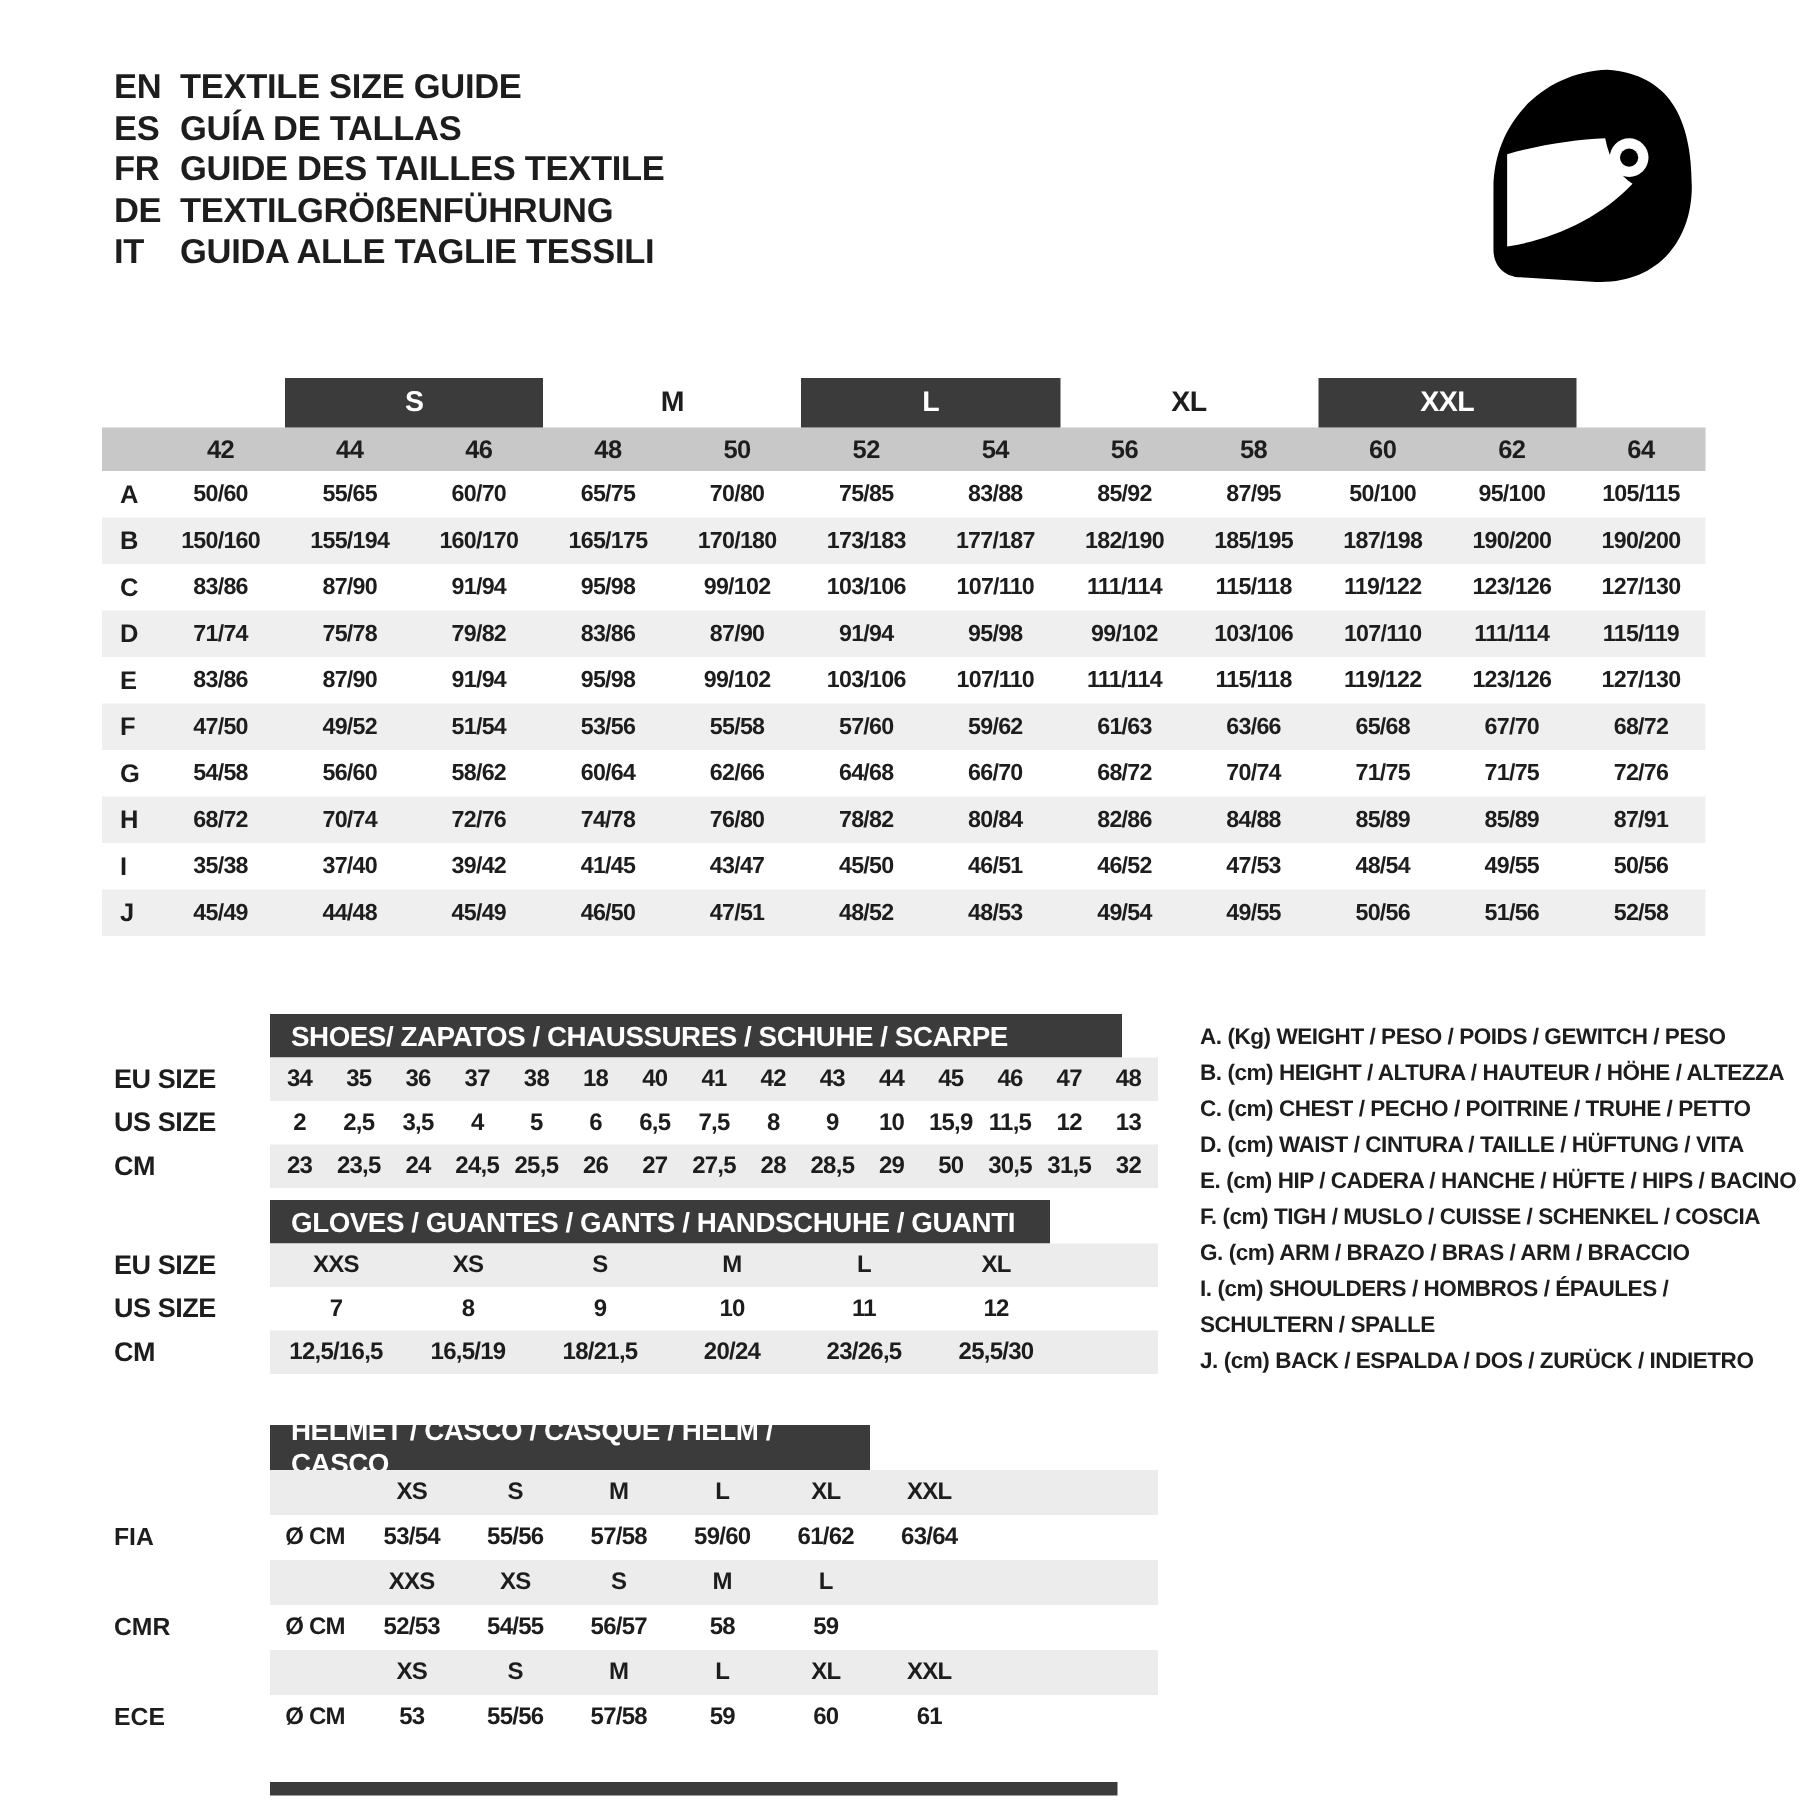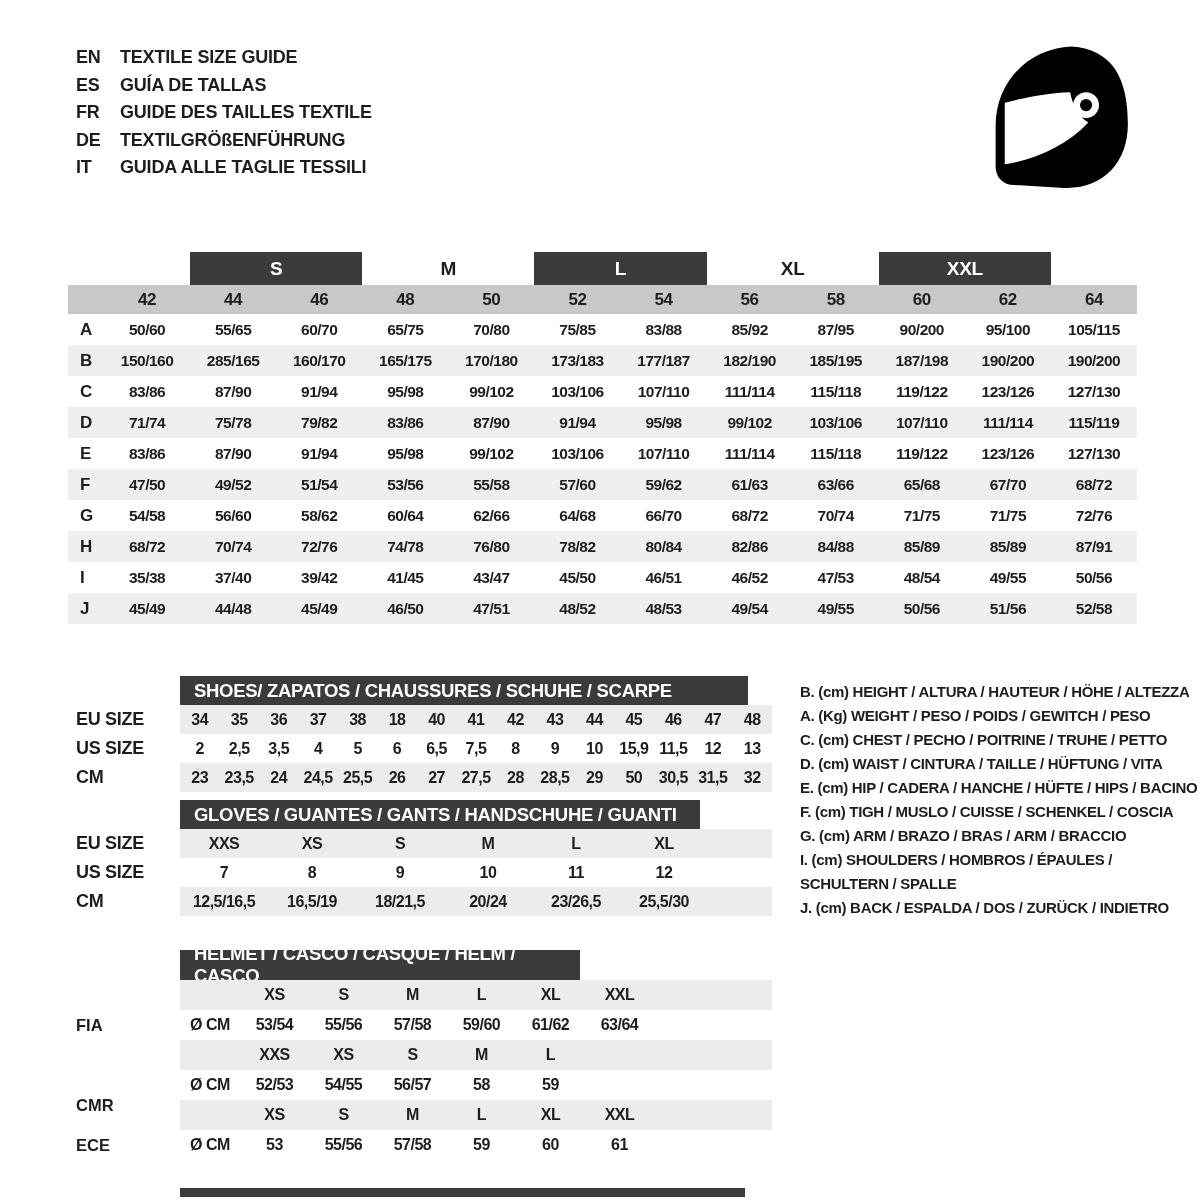--- a/index.html
+++ b/index.html
@@ -4,21 +4,21 @@
 <style>
   html,body{margin:0;padding:0;}
   body{
     width:1200px;height:1200px;position:relative;background:#ffffff;
     font-family:"Liberation Sans", sans-serif;color:#1d1d1d;overflow:hidden;
   }
   .cell{display:flex;align-items:center;justify-content:center;}
 
   
   #languages{position:absolute;left:76px;top:44px;}
-  .lang-row{display:flex;height:27.5px;align-items:center;font-weight:bold;font-size:18px;letter-spacing:-0.2px;}
+  .lang-row{display:flex;height:27.5px;align-items:center;font-weight:bold;font-size:23px;letter-spacing:-0.2px;}
   .lang-code{width:44px;flex:none;}
 
   
   #helmet-logo{position:absolute;left:985px;top:38px;width:152px;height:160px;}
 
   
   #main-table{position:absolute;left:68px;top:252px;width:1069px;}
   .grid13{display:grid;grid-template-columns:36px repeat(12,1fr);}
   #group-row{height:33px;}
   .group{grid-column:span 2;display:flex;align-items:center;justify-content:center;
@@ -115,28 +115,28 @@
         <div class="cell m-letter">A</div>
         <div class="cell">50/60</div>
         <div class="cell">55/65</div>
         <div class="cell">60/70</div>
         <div class="cell">65/75</div>
         <div class="cell">70/80</div>
         <div class="cell">75/85</div>
         <div class="cell">83/88</div>
         <div class="cell">85/92</div>
         <div class="cell">87/95</div>
-        <div class="cell">90/200</div>
+        <div class="cell">50/100</div>
         <div class="cell">95/100</div>
         <div class="cell">105/115</div>
       </div>
       <div class="m-row grid13 stripe">
         <div class="cell m-letter">B</div>
         <div class="cell">150/160</div>
-        <div class="cell">285/165</div>
+        <div class="cell">155/194</div>
         <div class="cell">160/170</div>
         <div class="cell">165/175</div>
         <div class="cell">170/180</div>
         <div class="cell">173/183</div>
         <div class="cell">177/187</div>
         <div class="cell">182/190</div>
         <div class="cell">185/195</div>
         <div class="cell">187/198</div>
         <div class="cell">190/200</div>
         <div class="cell">190/200</div>
@@ -413,27 +413,27 @@
       <div class="cell">53</div>
       <div class="cell">55/56</div>
       <div class="cell">57/58</div>
       <div class="cell">59</div>
       <div class="cell">60</div>
       <div class="cell">61</div>
     </div>
   </div>
 <div class="side-labels" id="helmet-labels" style="top:980px;width:90px;height:180px;">
     <div class="h-side-label" style="top: 30px;">FIA</div>
-    <div class="h-side-label" style="top: 90px; margin-top: 20px;">CMR</div>
+    <div class="h-side-label" style="top: 90px;">CMR</div>
     <div class="h-side-label" style="top: 150px;">ECE</div>
   </div>
 
 <div id="legend">
+    <div class="legend-item">A. (Kg) WEIGHT / PESO / POIDS / GEWITCH / PESO</div>
     <div class="legend-item">B. (cm) HEIGHT / ALTURA / HAUTEUR / HÖHE / ALTEZZA</div>
-    <div class="legend-item">A. (Kg) WEIGHT / PESO / POIDS / GEWITCH / PESO</div>
     <div class="legend-item">C. (cm) CHEST / PECHO / POITRINE / TRUHE / PETTO</div>
     <div class="legend-item">D. (cm) WAIST / CINTURA / TAILLE / HÜFTUNG / VITA</div>
     <div class="legend-item">E. (cm) HIP / CADERA / HANCHE / HÜFTE / HIPS / BACINO</div>
     <div class="legend-item">F. (cm) TIGH / MUSLO / CUISSE / SCHENKEL / COSCIA</div>
     <div class="legend-item">G. (cm) ARM / BRAZO / BRAS / ARM / BRACCIO</div>
     <div class="legend-item">I. (cm) SHOULDERS / HOMBROS / ÉPAULES / SCHULTERN / SPALLE</div>
     <div class="legend-item">J. (cm) BACK / ESPALDA / DOS / ZURÜCK / INDIETRO</div>
   </div>
 
 <div id="bottom-bar"></div>

